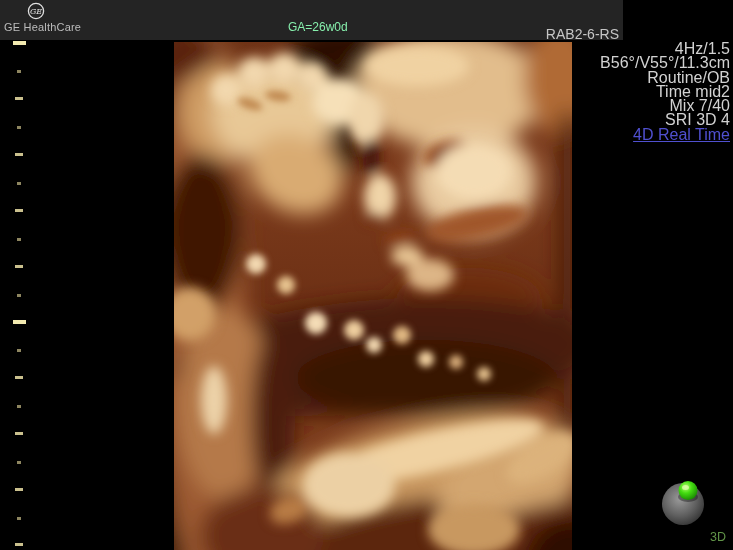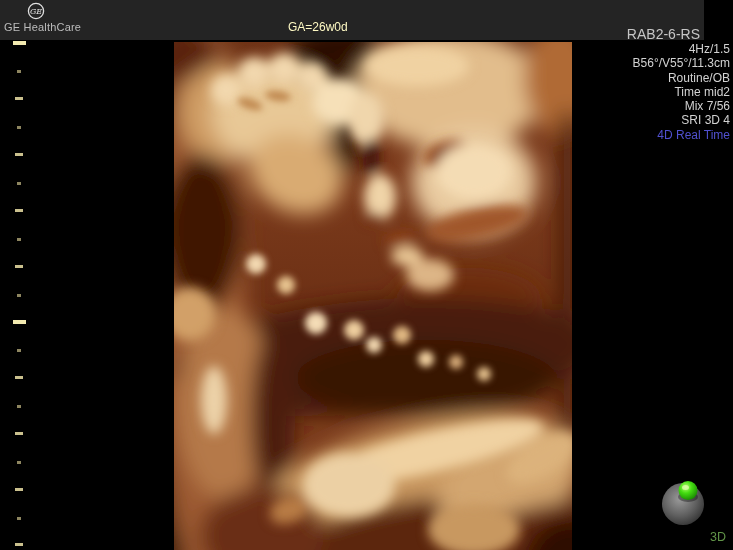--- a/index.html
+++ b/index.html
@@ -1,31 +1,31 @@
 <!DOCTYPE html>
 <html><head>
 <meta charset="utf-8">
 <style>
   html,body{margin:0;padding:0;background:#000;}
   body{width:733px;height:550px;position:relative;overflow:hidden;
        font-family:"Liberation Sans",sans-serif;-webkit-font-smoothing:antialiased;}
 
   
-  .topbar{position:absolute;left:0;top:0;width:704px;height:40px;background:#242424;text-decoration:underline;}
+  .topbar{position:absolute;left:0;top:0;width:623px;height:40px;background:#242424;text-decoration:underline;}
   .ge-logo{position:absolute;left:27px;top:2px;}
   .brand{position:absolute;left:4px;top:21px;font-size:11px;color:#bcbcbc;letter-spacing:.2px;}
-  .ga{position:absolute;left:288px;top:20px;font-size:12px;color:#fef9c3;}
+  .ga{position:absolute;left:288px;top:20px;font-size:12px;color:#86efac;}
   .ti-block{position:absolute;top:2px;right:86px;text-align:right;font-size:10px;
             line-height:12px;color:#c6c6c6;white-space:pre;}
   .probe{position:absolute;top:26px;right:4px;font-size:14px;color:#c6c6c6;}
 
   
-  .side-panel{position:absolute;top:42px;right:3px;text-align:right;font-size:12px;
+  .side-panel{position:absolute;top:42px;right:3px;text-align:right;font-size:16px;
               line-height:14.3px;color:#d2d2d2;}
-  .side-panel .mode-line{color:#5050d0;}
+  .side-panel .mode-line{color:#5050d0;text-decoration:underline;}
 
   
   .ruler{position:absolute;left:0;top:0;}
   .image-wrap{position:absolute;left:174px;top:42px;width:398px;height:508px;
               background:#000;overflow:hidden;}
   .image-wrap svg{display:block;}
 
   
   .trackball{position:absolute;left:659px;top:477px;}
   .mode-3d{position:absolute;left:710px;top:530px;font-size:12.5px;color:#619448;}
@@ -158,21 +158,21 @@
       <ellipse cx="104" cy="54" rx="13" ry="5" fill="#c08850" transform="rotate(8 104 54)"></ellipse>
     </g>
   </svg>
 </div>
 
 <div class="side-panel">
   <div>4Hz/1.5</div>
   <div>B56°/V55°/11.3cm</div>
   <div>Routine/OB</div>
   <div>Time mid2</div>
-  <div>Mix 7/56</div>
+  <div>Mix 7/40</div>
   <div>SRI 3D 4</div>
   <div class="mode-line">4D Real Time</div>
 </div>
 
 <svg class="trackball" width="48" height="52" viewBox="0 0 48 52">
   <defs>
     <radialGradient id="sphereGrad" cx="0.42" cy="0.38" r="0.75">
       <stop offset="0" stop-color="#9a9a9a"></stop>
       <stop offset="0.55" stop-color="#5e5e5e"></stop>
       <stop offset="1" stop-color="#262626"></stop>

